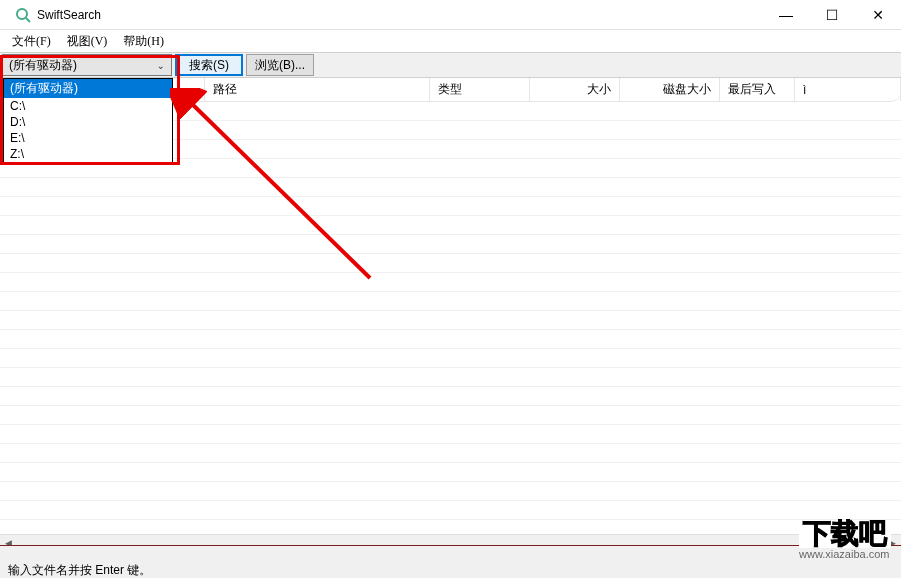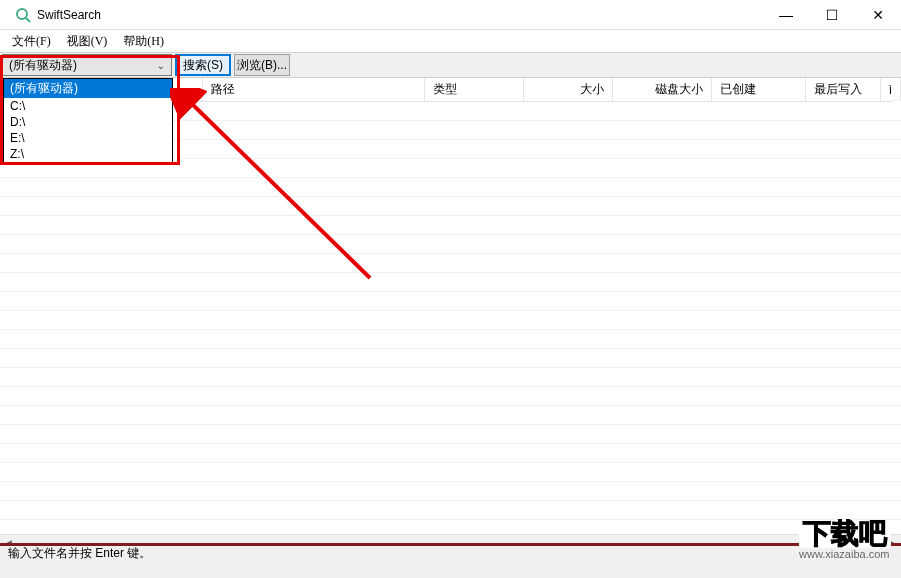--- a/index.html
+++ b/index.html
@@ -72,21 +72,21 @@
       flex: 1;
       border: 1px solid #a0a0a0;
       background: #fff;
       padding: 0 8px;
       color: #999;
       display: flex;
       align-items: center;
       font-size: 12px;
     }
     .toolbar-btn {
-      width: 56px;
+      width: 68px;
       border: 1px solid #a0a0a0;
       background: #e1e1e1;
       display: flex;
       align-items: center;
       justify-content: center;
       font-size: 12px;
     }
     .toolbar-btn.primary {
       border: 2px solid #0078d7;
       background: #e5f1fb;
@@ -186,23 +186,23 @@
       color: #606060;
       font-size: 9px;
     }
     .hscroll .track { flex: 1; }
     
     .statusbar {
       position: absolute;
       left: 0; right: 0; bottom: 0;
       height: 24px;
       background: #f0f0f0;
-      border-top: 3px solid #7f1d1d;
-      display: flex;
-      align-items: flex-end;
+      border-top: 1px solid #7f1d1d;
+      display: flex;
+      align-items: flex-start;
       padding: 16px 8px;
       font-size: 12px;
       color: #000;
     }
     
     .watermark {
       position: absolute;
       right: 10px;
       bottom: 18px;
       color: rgba(0,0,0,0.6);
@@ -254,21 +254,20 @@
   <div class="toolbar-btn">浏览(B)...</div>
 </div>
 
 <div class="results">
   <div class="col-header">
     <div class="col name">名称</div>
     <div class="col path">路径</div>
     <div class="col type">类型</div>
     <div class="col size">大小</div>
     <div class="col disk">磁盘大小</div>
-    <div class="col created">已创建</div>
     <div class="col modified">最后写入</div>
     <div class="col last">ì</div>
   </div>
   <div class="grid-body">
     <div class="row"></div>
     <div class="row"></div>
     <div class="row"></div>
     <div class="row"></div>
     <div class="row"></div>
     <div class="row"></div>

